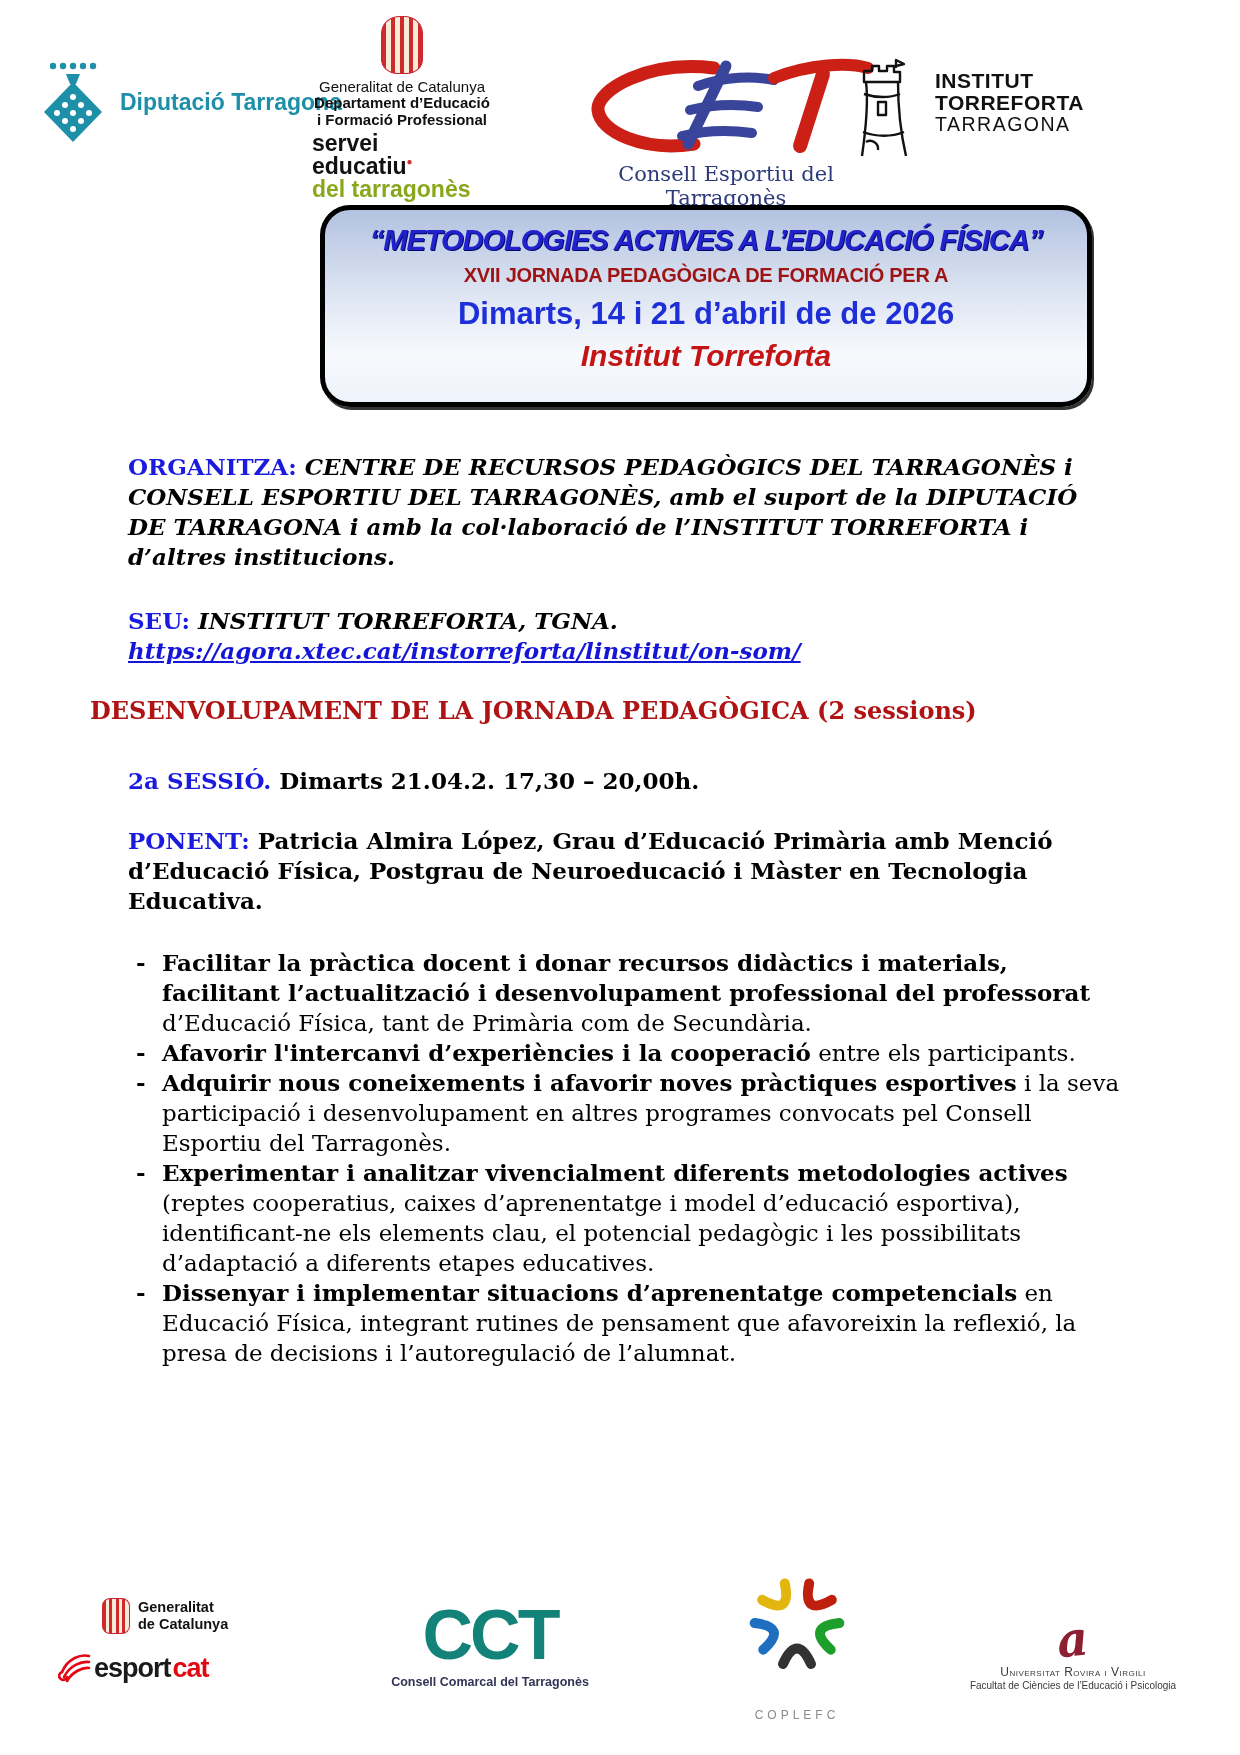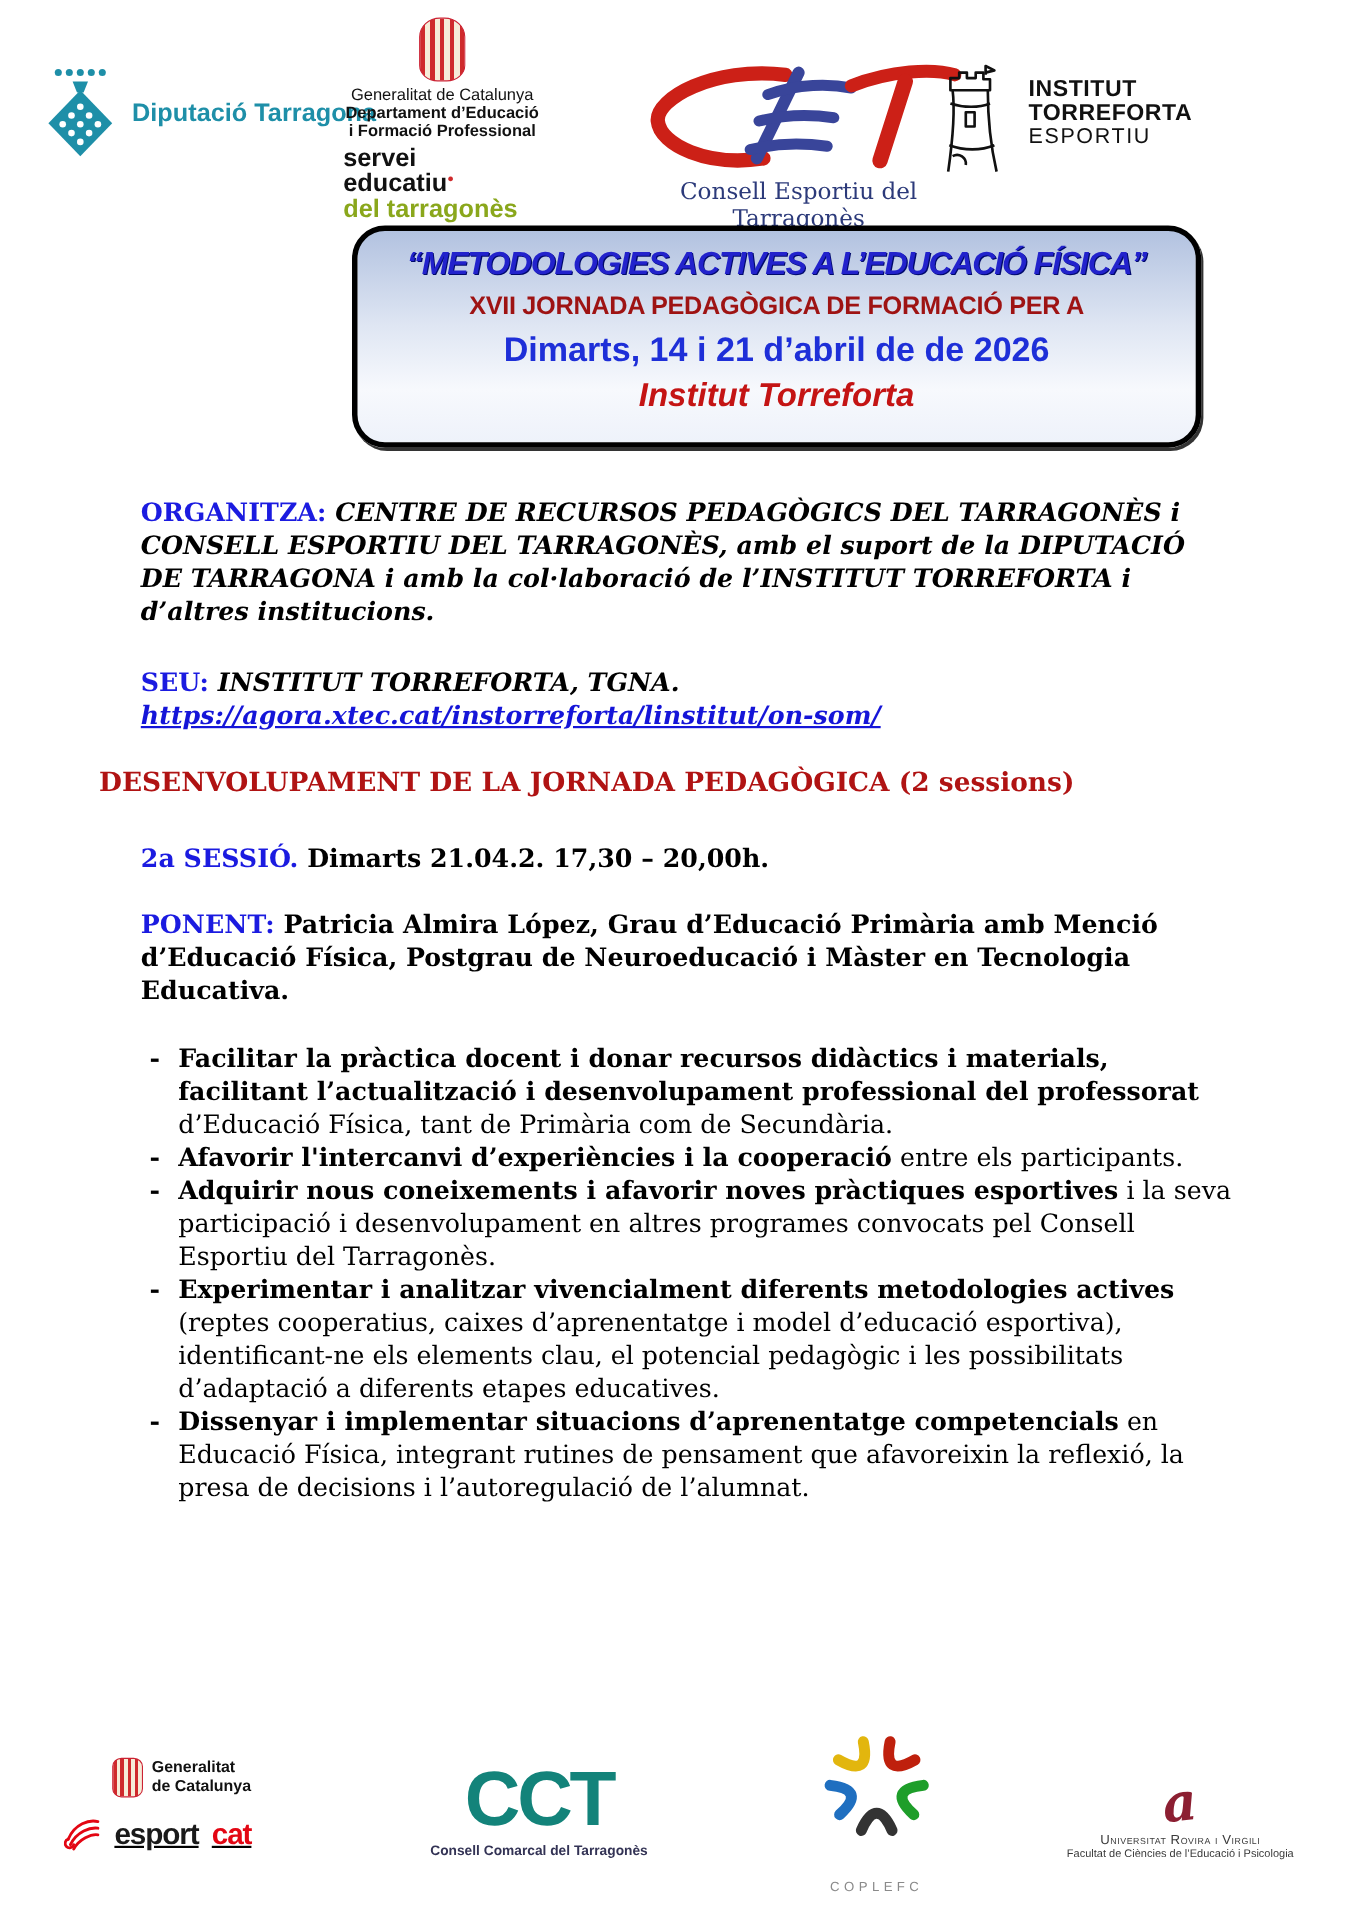--- a/index.html
+++ b/index.html
@@ -27,21 +27,21 @@
   .inst-l3{font-size:19.5px;letter-spacing:1.5px;}
 
   
   .banner{position:absolute;left:320px;top:205px;width:772px;height:202px;box-sizing:border-box;
      border:5px solid #000;border-radius:30px;
      background:linear-gradient(#b2c2e0,#dfe6f3 45%,#f7f9fd 75%,#eef2fa);
      text-align:center;padding-top:14px;
      box-shadow:2px 3px 0 #333;}
   .bn-title{font-family:"Liberation Sans",sans-serif;font-style:italic;font-weight:900;
      font-size:29px;color:#2222cc;letter-spacing:-1px;text-shadow:1px 1px 0 #000a6b;}
-  .bn-sub{font-family:"Liberation Sans",sans-serif;font-weight:bold;font-size:23px;color:#9e1313;
+  .bn-sub{font-family:"Liberation Sans",sans-serif;font-weight:bold;font-size:20px;color:#9e1313;
      letter-spacing:-0.3px;line-height:1.25;}
   .bn-sub1{margin-top:6px;}
   .bn-date{font-family:"Liberation Sans",sans-serif;font-weight:bold;font-size:31px;color:#1e2fd8;margin-top:8px;}
   .bn-venue{font-family:"Liberation Sans",sans-serif;font-weight:bold;font-style:italic;
      font-size:30px;color:#c41414;margin-top:7px;}
 
   
   .content{position:absolute;top:452px;left:0;right:0;padding:0 120px 0 128px;
      font-size:23px;line-height:30px;}
   .lbl{color:#1b1be0;font-weight:bold;font-style:normal;}
@@ -58,21 +58,21 @@
   ul.bullets li::before{content:"-";position:absolute;left:8px;top:0;font-weight:bold;}
   ul.bullets .b{font-weight:bold;}
 
   
   .ftr-gen{position:absolute;left:58px;top:1598px;}
   .ftr-gen-row{display:flex;align-items:center;gap:8px;padding-left:44px;}
   .ftr-senyera{width:26px;height:34px;border:1px solid #c23;
      background:repeating-linear-gradient(90deg,#cf2a2c 0 3px,#f6ecd8 3px 6.5px);
      border-radius:30%/22%;}
   .ftr-gen-text{font-family:"Liberation Sans",sans-serif;font-weight:bold;font-size:14.5px;line-height:1.15;color:#111;}
-  .esportcat{display:flex;align-items:flex-start;gap:12px;margin-top:18px;text-decoration:underline;}
+  .esportcat{display:flex;align-items:flex-end;gap:2px;margin-top:18px;}
   .esportcat .t1{font-family:"Liberation Sans",sans-serif;font-weight:bold;font-size:27px;color:#1a1a1a;letter-spacing:-1px;}
   .esportcat .t2{font-family:"Liberation Sans",sans-serif;font-weight:bold;font-size:27px;color:#e30613;letter-spacing:-1px;}
   .ftr-cct{position:absolute;left:390px;top:1604px;width:200px;text-align:center;}
   .cct-letters{font-family:"Liberation Sans",sans-serif;font-weight:900;font-size:70px;line-height:0.9;
      color:#13837a;letter-spacing:-3px;}
   .cct-caption{font-family:"Liberation Sans",sans-serif;font-weight:bold;font-size:12.5px;color:#333355;margin-top:8px;}
   .ftr-cop{position:absolute;left:742px;top:1572px;width:110px;text-align:center;}
   .cop-caption{font-family:"Liberation Sans",sans-serif;font-size:12px;color:#8a8a8a;
      letter-spacing:4px;margin-top:24px;}
   .ftr-urv{position:absolute;left:958px;top:1618px;width:230px;text-align:center;}
@@ -148,21 +148,21 @@
         <path d="M46 24 C 46 42, 48 72, 54 98"></path>
         <path d="M12 36 C 24 40, 38 40, 48 36"></path>
         <rect x="26" y="44" width="8" height="13"></rect>
         <path d="M11 74 C 24 79, 40 79, 52 74"></path>
         <path d="M14 84 a8 8 0 0 1 12 8"></path>
       </g>
     </svg>
     <div class="inst-text">
       <div class="inst-l1">INSTITUT</div>
       <div class="inst-l2">TORREFORTA</div>
-      <div class="inst-l3">ESPORTIU</div>
+      <div class="inst-l3">TARRAGONA</div>
     </div>
   </div>
 
   <div class="banner">
     <div class="bn-title">“METODOLOGIES ACTIVES A L’EDUCACIÓ FÍSICA”</div>
     <div class="bn-sub bn-sub1">XVII JORNADA PEDAGÒGICA DE FORMACIÓ PER A</div>
     <div class="bn-date">Dimarts, 14 i 21 d’abril de de 2026</div>
     <div class="bn-venue">Institut Torreforta</div>
   </div>
 

